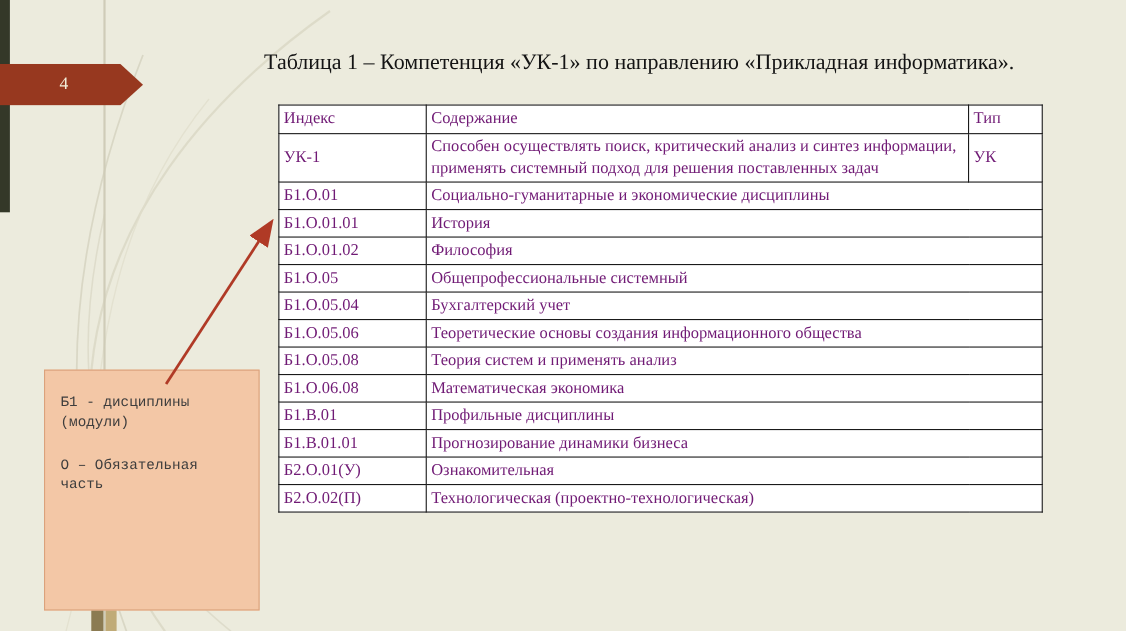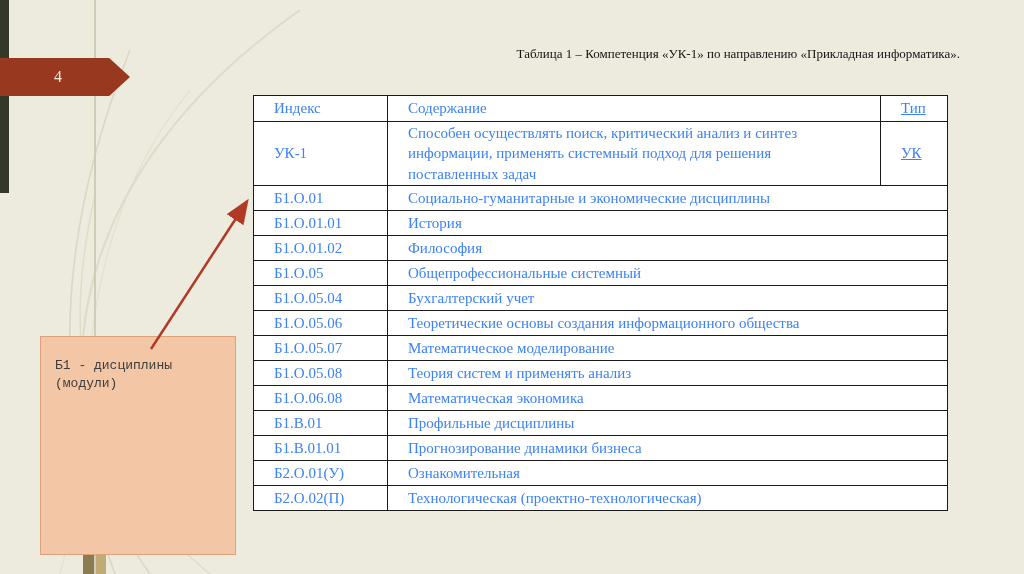--- a/index.html
+++ b/index.html
@@ -16,38 +16,38 @@
     background:#97381F;
     clip-path:polygon(0 0,84% 0,100% 50%,84% 100%,0 100%);
     display:flex;align-items:center;justify-content:center;
     z-index:3;
   }
   .slide-number span{
     color:#F2ECD7;font-size:16px;padding-right:14px;
   }
   .title{
     position:absolute;left:240px;top:46px;width:720px;
-    text-align:right;font-size:13px;color:#141414;
+    text-align:left;font-size:20px;color:#141414;
     z-index:2;
   }
   table.comp{
     position:absolute;left:253px;top:95px;width:694px;
     border-collapse:collapse;background:#FFFFFF;table-layout:fixed;
     z-index:2;
   }
   .comp th,.comp td{
     border:1px solid #1A1A1A;
     font-weight:normal;text-align:left;
-    padding:1px 20px;font-size:15px;line-height:1.36;
-    color:#3b82f6;overflow:hidden;
+    padding:1px 4px;font-size:15px;line-height:1.36;
+    color:#701a75;overflow:hidden;
   }
   .comp thead th{height:23px;}
   .comp tbody td{height:22px;}
   .comp td.multiline{height:auto;}
-  .type-cell{text-align:center;padding:1px 2px;text-decoration:underline;}
+  .type-cell{text-align:center;padding:1px 2px;}
   .note-box{
     position:absolute;left:40px;top:336px;width:196px;height:219px;
     background:#F3C7A6;border:1px solid #DBA27C;
     box-sizing:border-box;
     padding:20px 12px 12px 14px;
     font-family:Liberation Mono, monospace;
     font-size:13px;color:#3D3D3D;line-height:1.35;
     z-index:4;
   }
   .note-box p{margin:0 0 22px 0;}
@@ -112,24 +112,20 @@
         </tr>
         <tr>
           <td>Б1.О.05.04</td>
           <td colspan="2">Бухгалтерский учет</td>
         </tr>
         <tr>
           <td>Б1.О.05.06</td>
           <td colspan="2">Теоретические основы создания информационного общества</td>
         </tr>
         <tr>
-          <td>Б1.О.05.07</td>
-          <td colspan="2">Математическое моделирование</td>
-        </tr>
-        <tr>
           <td>Б1.О.05.08</td>
           <td colspan="2">Теория систем и применять анализ</td>
         </tr>
         <tr>
           <td>Б1.О.06.08</td>
           <td colspan="2">Математическая экономика</td>
         </tr>
         <tr>
           <td>Б1.В.01</td>
           <td colspan="2">Профильные дисциплины</td>
@@ -153,15 +149,16 @@
     <defs>
       <marker id="ah" markerWidth="10" markerHeight="8" refX="8" refY="4" orient="auto">
         <polygon points="0 0, 10 4, 0 8" fill="#B03A26"></polygon>
       </marker>
     </defs>
     <line x1="151" y1="349" x2="246" y2="203" stroke="#B03A26" stroke-width="2.5" marker-end="url(#ah)"></line>
   </svg>
 
   <div class="note-box">
     <p>Б1 - дисциплины (модули)</p>
+    <p>О – Обязательная часть</p>
   </div>
 
 </div>
 
 </body></html>

